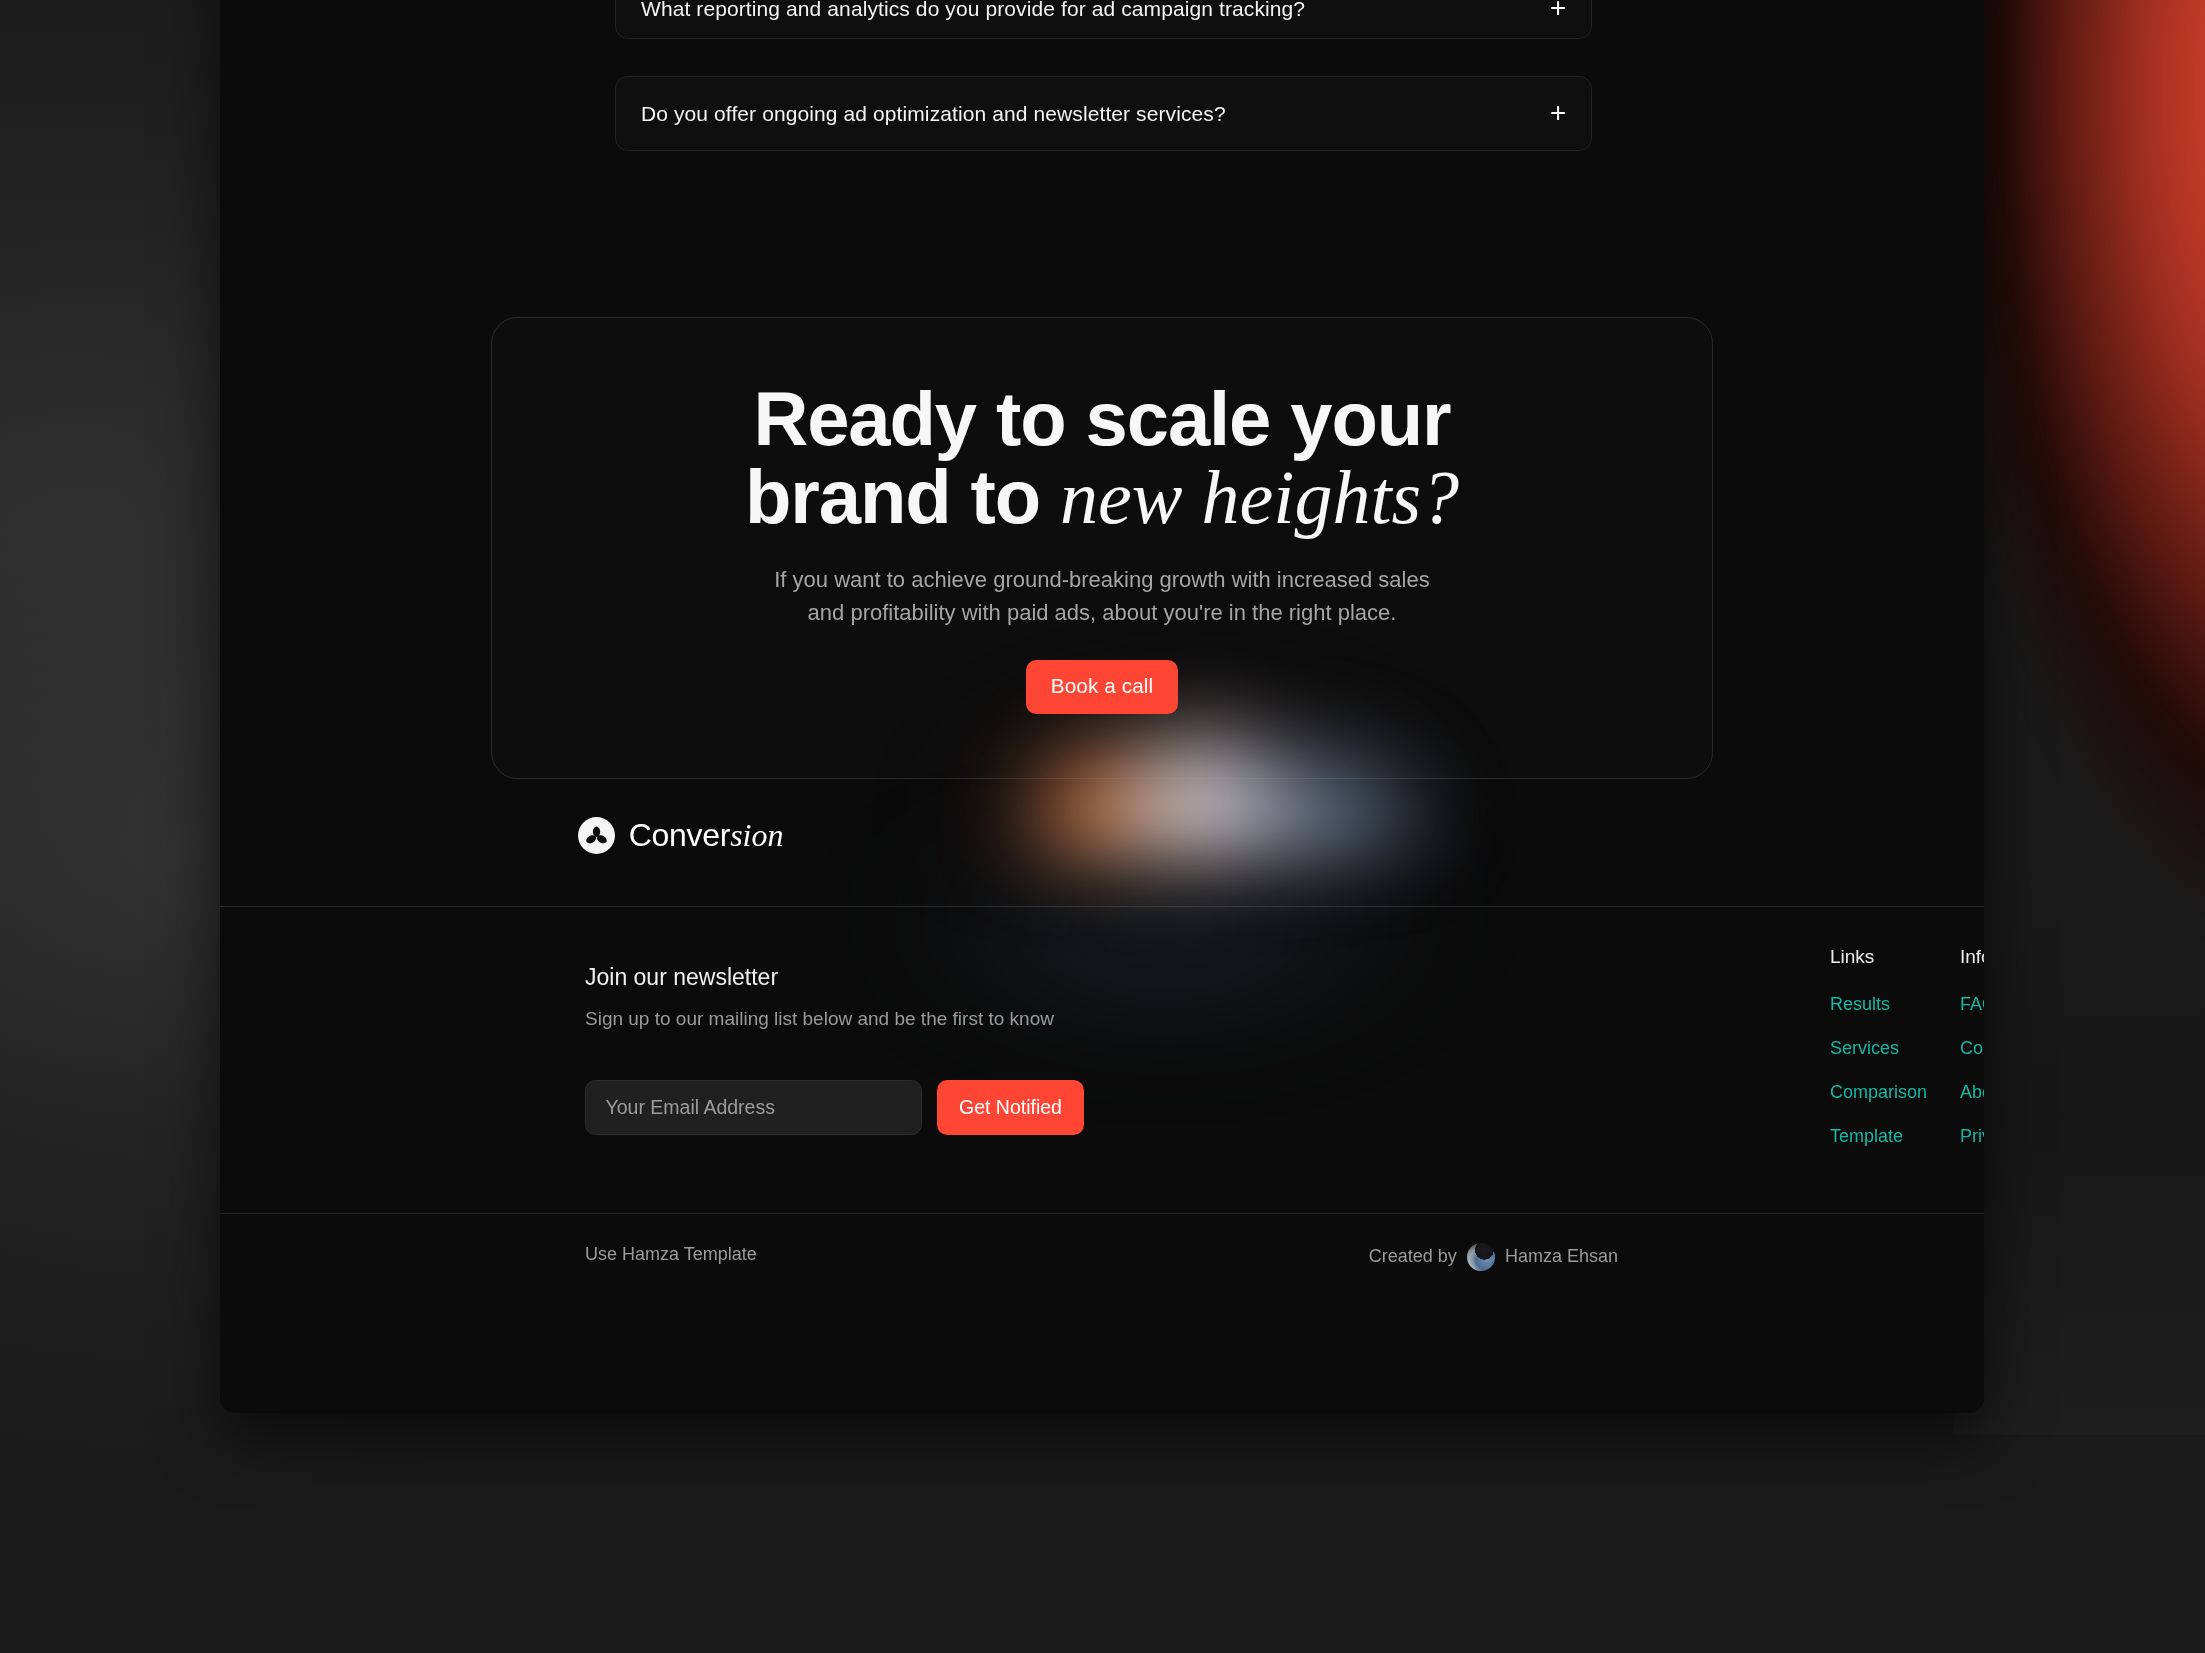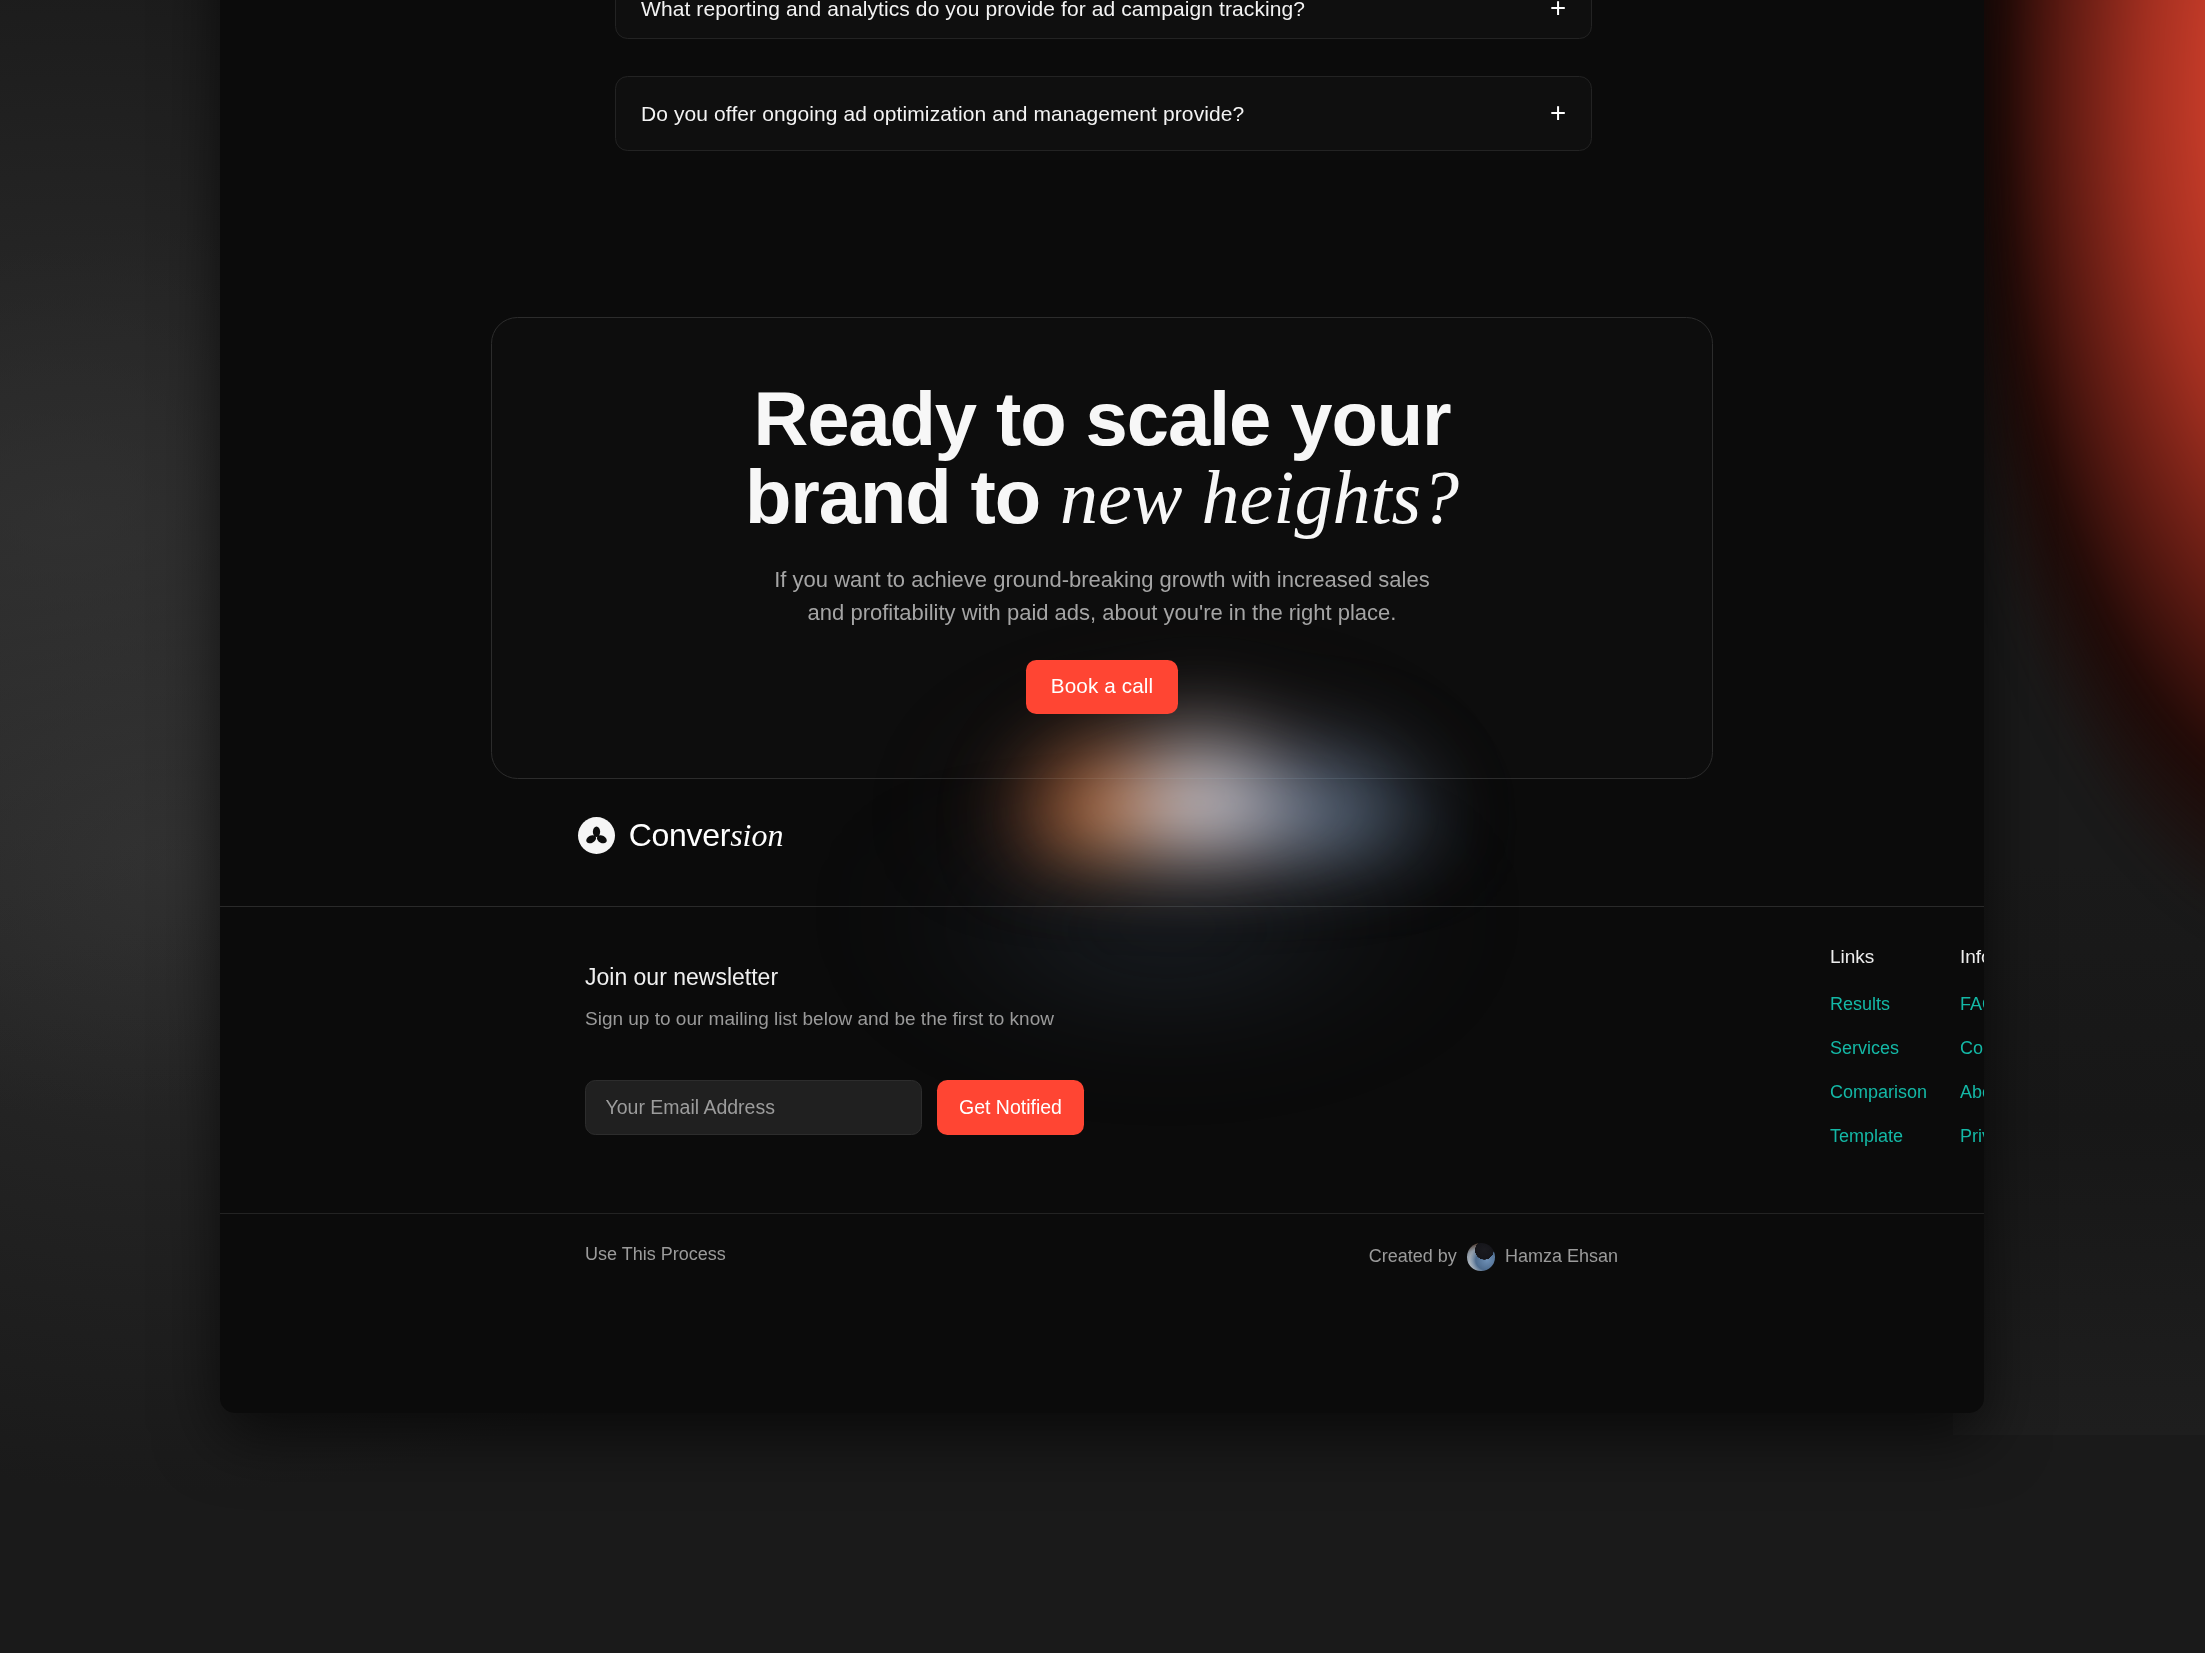--- a/index.html
+++ b/index.html
@@ -299,21 +299,21 @@
   <div id="page-panel">
 
     <section id="faq-section">
 
       <div class="faq-item" id="faq-item-0">
         <span class="faq-question">What reporting and analytics do you provide for ad campaign tracking?</span>
         <span class="faq-plus">+</span>
       </div>
 
       <div class="faq-item" id="faq-item-1">
-        <span class="faq-question">Do you offer ongoing ad optimization and management provide?</span>
+        <span class="faq-question">Do you offer ongoing ad optimization and newsletter services?</span>
         <span class="faq-plus">+</span>
       </div>
 
     </section>
 
     <div id="cta-glow-halo"></div>
 
     <section id="cta-card">
       <div id="cta-inner">
         <h1 id="cta-heading">
@@ -370,21 +370,21 @@
 
       <nav class="footer-col" id="footer-col-information">
         <div class="footer-col-title">Information</div>
         <a class="footer-link">FAQ</a>
         <a class="footer-link">Contact Us</a>
         <a class="footer-link">About Us</a>
         <a class="footer-link">Privacy Policy</a>
       </nav>
 
       <div id="footer-bottom">
-        <a id="use-this-template">Use This Process</a>
+        <a id="use-this-template">Use Hamza Template</a>
         <div id="created-by">
           <span>Created by</span>
           <span id="avatar"></span>
           <span>Hamza Ehsan</span>
         </div>
       </div>
 
     </div>
 
   </div>

